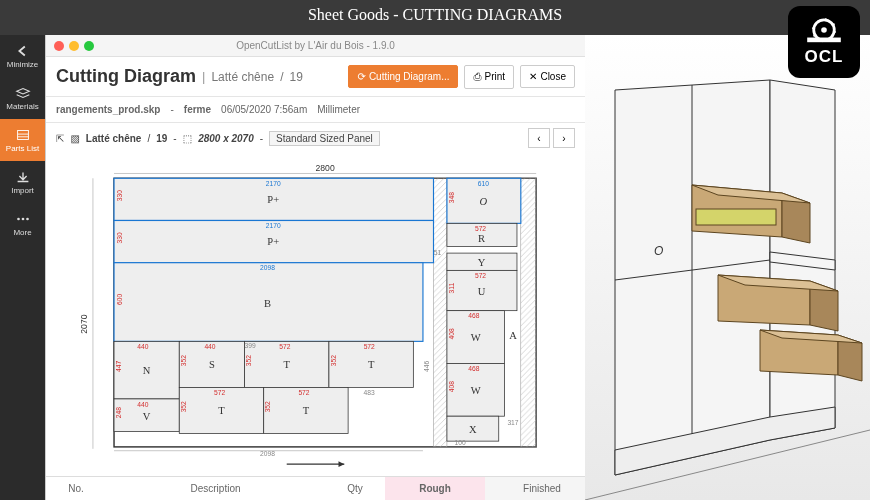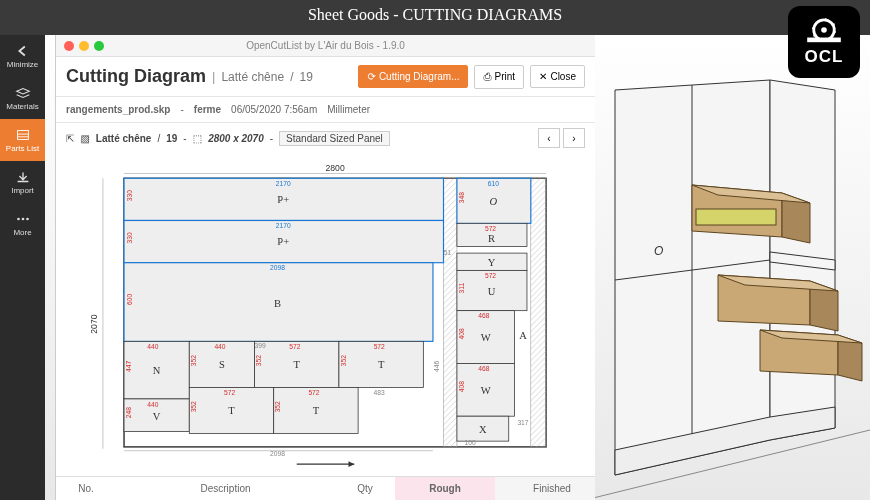--- a/index.html
+++ b/index.html
@@ -12,21 +12,21 @@
 .ocl-badge-txt { color: #fff; font-size: 17px; font-weight: bold; letter-spacing: 1px; margin-top: 2px; }
 
 .model-bg { position: absolute; top: 35px; left: 0; width: 870px; height: 465px; background: linear-gradient(#fff, #e8e8e8); }
 .model-bg svg { width: 100%; height: 100%; }
 
 .sidebar { position: absolute; top: 35px; left: 0; width: 45px; height: 465px; background: #2b2b2b; z-index: 5; }
 .sidebar-item { width: 45px; height: 42px; display: flex; flex-direction: column; align-items: center; justify-content: center; color: #ddd; font-size: 8px; cursor: pointer; }
 .sidebar-item.active { background: #ed7d31; color: #fff; }
 .sidebar-item svg { width: 18px; height: 14px; margin-bottom: 2px; }
 
-.app-window { position: absolute; top: 35px; left: 55px; width: 540px; height: 465px; background: #fff; z-index: 4; display: flex; flex-direction: column; border-left: 1px solid #ccc; }
+.app-window { position: absolute; top: 35px; left: 45px; width: 540px; height: 465px; background: #fff; z-index: 4; display: flex; flex-direction: column; border-left: 1px solid #ccc; }
 .win-titlebar { height: 22px; background: #f5f5f5; border-bottom: 1px solid #e0e0e0; display: flex; align-items: center; padding: 0 8px; position: relative; }
 .traffic { display: flex; gap: 5px; }
 .tl { width: 10px; height: 10px; border-radius: 50%; }
 .tl.r { background: #ff5f56; } .tl.y { background: #ffbd2e; } .tl.g { background: #27c93f; }
 .win-title { position: absolute; left: 0; right: 0; text-align: center; font-size: 10px; color: #888; }
 
 .header { height: 40px; border-bottom: 1px solid #e5e5e5; display: flex; align-items: center; padding: 0 10px; gap: 6px; }
 .header h1 { font-size: 18px; font-weight: bold; color: #333; }
 .header .sep { color: #999; font-size: 13px; }
 .header .sub { font-size: 12px; color: #777; }

